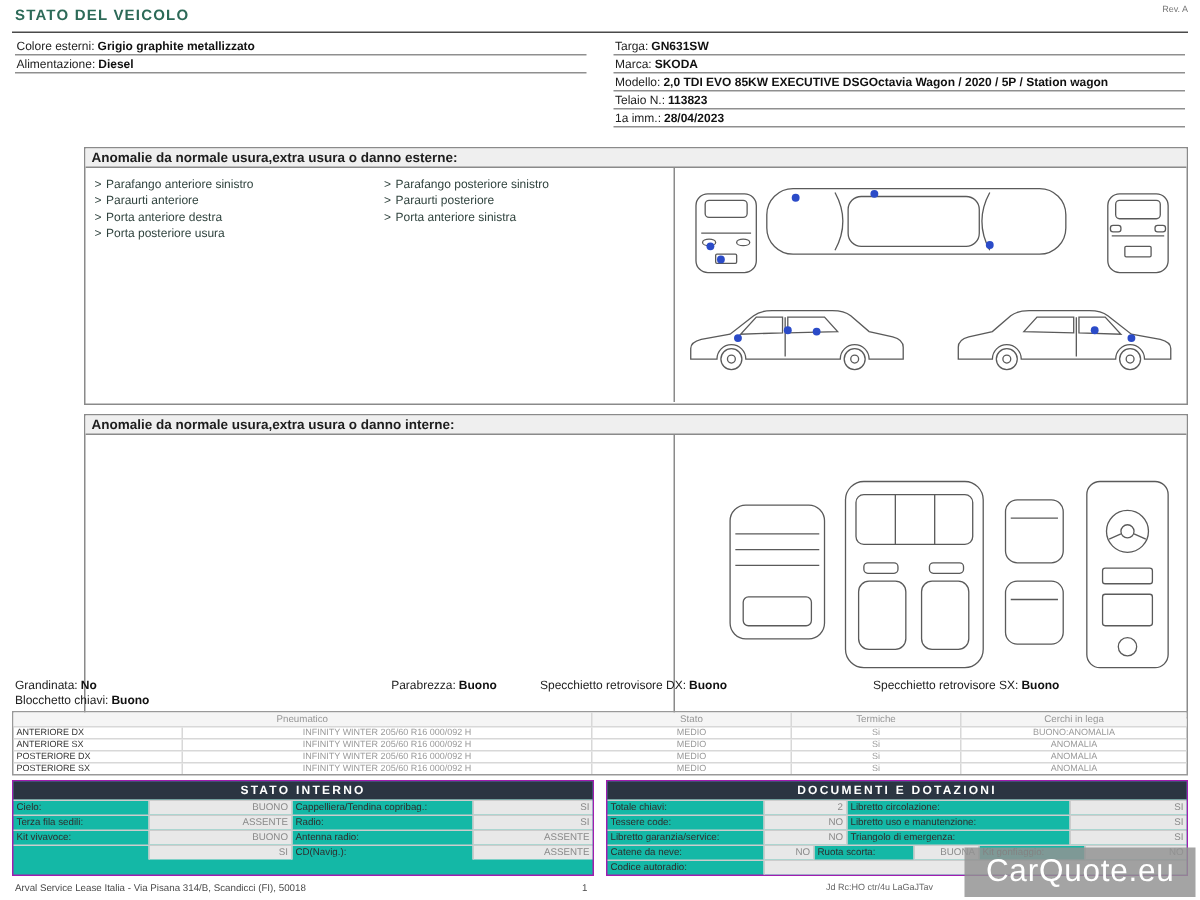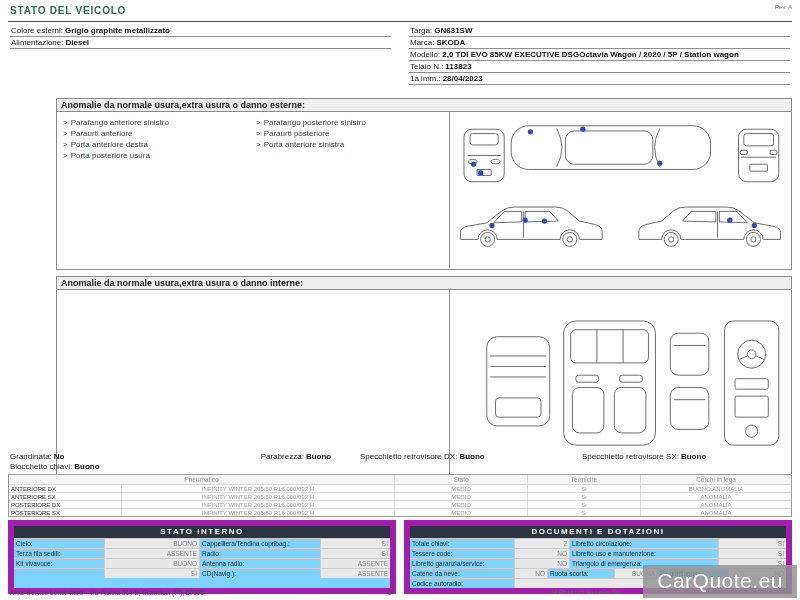--- a/index.html
+++ b/index.html
@@ -53,21 +53,21 @@
   .c-pneu { width:386px; text-align:center; }
   .c-pos { width:113px; padding-left:2px; color:#333; }
   .c-desc { width:273px; text-align:center; color:#9a9a9a; }
   .c-stato { width:133px; text-align:center; color:#9a9a9a; }
   .c-term { width:113px; text-align:center; color:#9a9a9a; }
   .c-cerchi { flex:1; border-right:none; text-align:center; color:#9a9a9a; }
   .thead .c-stato, .thead .c-term, .thead .c-cerchi { color:#979797; }
 
   
   .bwrap { position:absolute; left:8px; right:8px; top:520px; display:flex; gap:8px; }
-  .btable { flex:1; border:6px solid #a21caf; background:#7dd3fc; }
+  .btable { flex:1; border:1px solid #a21caf; background:#14b8a6; }
   .bbar { background:var(--header-bar); color:#fff; text-align:center; font-size:8px; font-weight:bold;
     height:12px; line-height:12px; letter-spacing:1.5px; }
   .brow { display:flex; height:10px; line-height:10px; font-size:6.5px; border-top:1px solid #ccc; }
   .bl { padding-left:2px; color:#2e2e2e; overflow:hidden; white-space:nowrap; }
   .bv { background:#e8e8e8; color:#8a8a8a; text-align:right; padding-right:2px;
     border-left:1px solid #ccc; border-right:1px solid #ccc; overflow:hidden; white-space:nowrap; }
   .si-l1 { width:90px; } .si-v1 { width:96px; } .si-l2 { width:120px; } .si-v2 { flex:1; border-right:none; }
   .do-l1 { width:104px; } .do-v1 { width:56px; } .do-l2 { width:148px; } .do-v2 { flex:1; border-right:none; }
   .do4-l1 { width:104px; } .do4-v1 { width:34px; } .do4-l2 { width:66px; } .do4-v2 { width:44px; }
   .do4-l3 { width:70px; } .do4-v3 { flex:1; border-right:none; }

